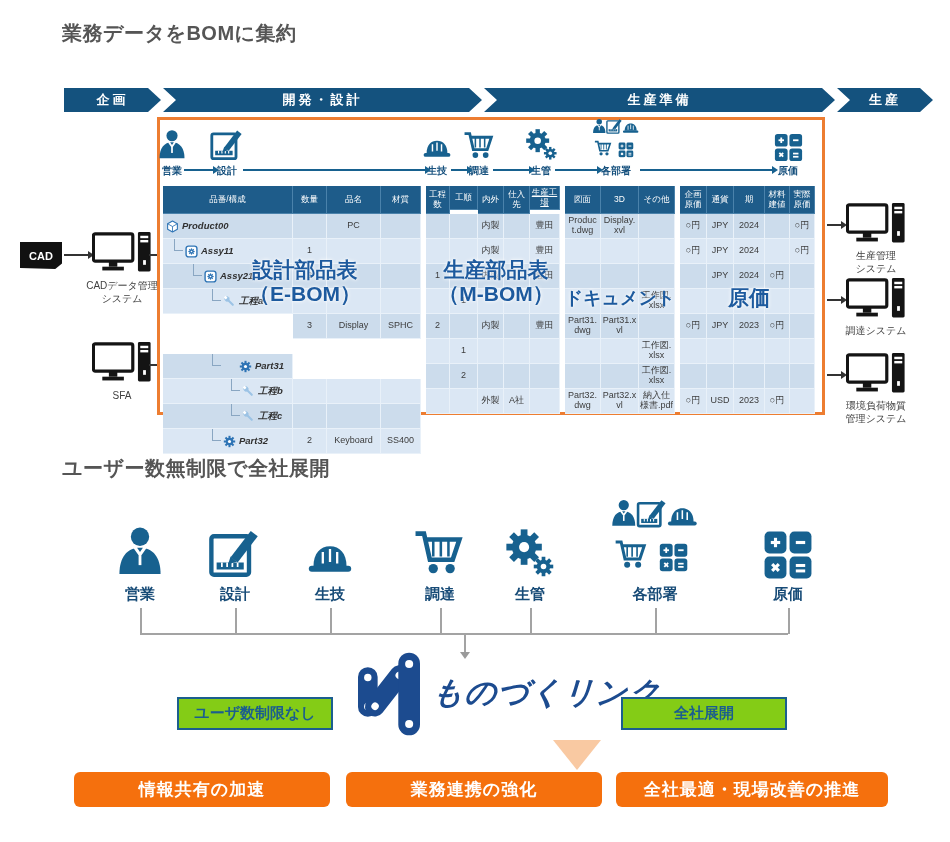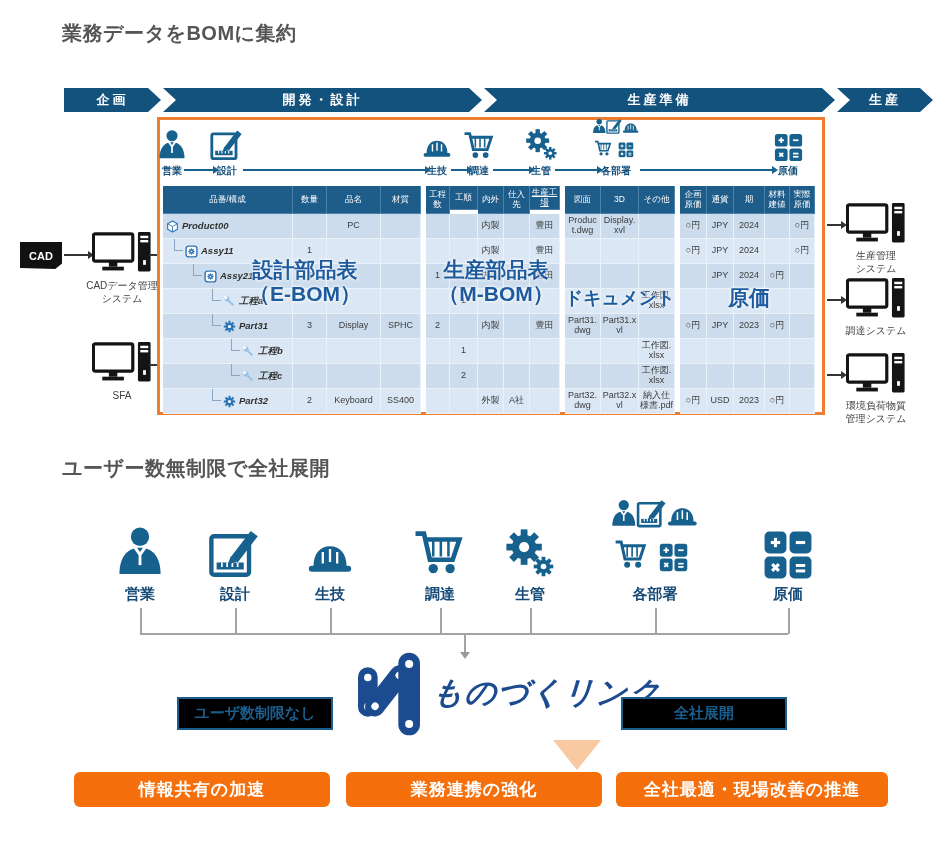--- a/index.html
+++ b/index.html
@@ -47,21 +47,21 @@
   .harrow { height:2px; background:#333; }
   .harrow:after { content:""; position:absolute; right:-6px; top:-3px; width:0; height:0;
                   border-top:4px solid transparent; border-bottom:4px solid transparent; border-left:6px solid #333; }
 
   
   .br-line { background:#a3a3a3; }
   .gray-arrow { width:0; height:0; border-left:5px solid transparent; border-right:5px solid transparent; border-top:7px solid #9a9a9a; }
 
   
   .logo-text { font-size:31px; font-weight:bold; font-style:italic; color:#1c4b8f; letter-spacing:1px; transform:skewX(-4deg); white-space:nowrap; }
-  .tag-box { border:2px solid #1b5e8e; color:#1b5e8e; font-size:15px; font-weight:600; background:#000000;
+  .tag-box { border:2px solid #1b5e8e; color:#1b5e8e; font-size:15px; font-weight:600; background:#84cc16;
              display:flex; align-items:center; justify-content:center; white-space:nowrap; }
   .peach-tri { width:0; height:0; border-left:24px solid transparent; border-right:24px solid transparent; border-top:30px solid #f9c9a2; }
 
   
   .benefit { background:#f5700d; color:#fff; font-size:17px; font-weight:bold; border-radius:6px;
              display:flex; align-items:center; justify-content:center; letter-spacing:1px; white-space:nowrap; }
 </style>
 </head>
 <body>
 
@@ -303,21 +303,21 @@
         <div class="td odd name" style="height: 25px; padding-left: 60px;">
           <span class="tree-l" style="left: 49px;"></span>
           <svg width="13" height="13" viewBox="0 0 24 24" class="tree-icon" style="color: rgb(156, 195, 229); fill: currentcolor;">
             <use href="#i-wrench"></use>
           </svg>
           <span>工程a</span>
         </div>
         <div class="td odd" style="height: 25px;"></div>
         <div class="td odd" style="height: 25px;"></div>
         <div class="td odd" style="height: 25px;"></div>
-        <div class="td even name" style="height: 25px; padding-left: 60px;">
+        <div class="td even name" style="height: 25px; padding-left: 76px; margin-top: 40px;">
           <span class="tree-l" style="left: 49px;"></span>
           <svg width="13" height="13" viewBox="0 0 24 24" class="tree-icon" style="color: rgb(46, 116, 181); fill: currentcolor;">
             <use href="#i-gear1"></use>
           </svg>
           <span>Part31</span>
         </div>
         <div class="td even" style="height: 25px;">3</div>
         <div class="td even" style="height: 25px;">Display</div>
         <div class="td even" style="height: 25px;">SPHC</div>
         <div class="td odd name" style="height: 25px; padding-left: 79px;">

